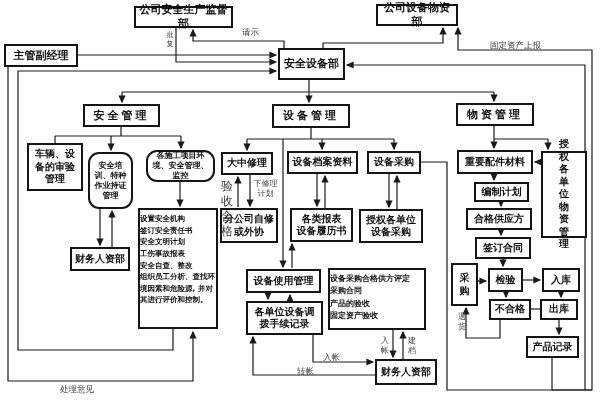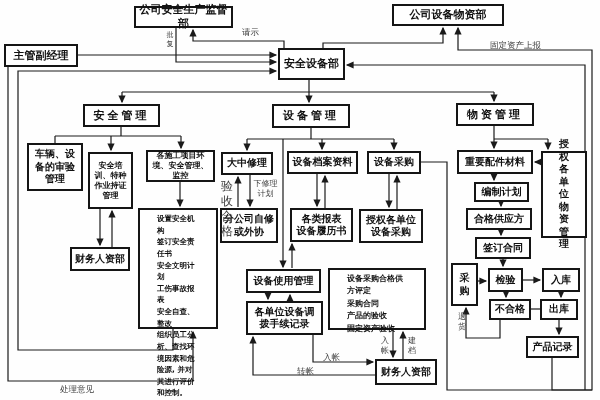--- a/index.html
+++ b/index.html
@@ -9,23 +9,23 @@
   }
   #wires{position:absolute;left:0;top:0;width:600px;height:400px;}
   .node{
     position:absolute;box-sizing:border-box;background:#fff;
     border:2px solid #151515;display:flex;align-items:center;justify-content:center;
     text-align:center;font-weight:bold;font-size:10px;line-height:1.25;
     white-space:pre-line;padding:1px 2px;
   }
   .hdr{font-size:11px;letter-spacing:3px;}
   .big{font-size:11px;}
-  .sm{font-size:8px;}
+  .sm{font-size:8px;border-radius:11px;}
   .list{justify-content:flex-start;align-items:flex-start;text-align:left;
-        font-size:7.5px;line-height:1.55;padding:3px 17px;}
+        font-size:7.5px;line-height:1.55;padding:3px 0;}
   .lbl{
     position:absolute;font-size:8.5px;color:#3c3c3c;white-space:pre-line;
     line-height:1.3;background:transparent;
   }
   .vlbl{line-height:1.25;text-align:center;}
 </style>
 </head>
 <body>
 
 <div id="stage">
@@ -90,21 +90,21 @@
       <path d="M393,330 V357" marker-end="url(#arr)"></path>
       <path d="M403,359 V332" marker-end="url(#arr)"></path>
       <path d="M313,335 V362 H373" marker-end="url(#arr)"></path>
       <path d="M407,385 V375 H253 V337" marker-end="url(#arr)"></path>
       <path d="M292,268 V244" marker-end="url(#arr)"></path>
       <path d="M180,182 V206" marker-end="url(#arr)"></path>
     </g>
   </svg>
 
   <div class="node big" style="left:134px;top:6px;width:99px;height:22px">公司安全生产监督部</div>
-  <div class="node big" style="left:392px;top:4px;width:112px;height:22px">公司设备物资部</div>
+  <div class="node big" style="left:376px;top:4px;width:82px;height:22px">公司设备物资部</div>
   <div class="node big" style="left:4px;top:44px;width:74px;height:23px">主管副经理</div>
   <div class="node big" style="left:278px;top:48px;width:67px;height:32px">安全设备部</div>
 
   <div class="node hdr" style="left:83px;top:104px;width:77px;height:23px">安全管理</div>
   <div class="node hdr" style="left:272px;top:104px;width:78px;height:24px">设备管理</div>
   <div class="node hdr" style="left:456px;top:103px;width:78px;height:23px">物资管理</div>
 
   <div class="node" style="left:27px;top:143px;width:56px;height:48px;text-align:center">车辆、设备的审验管理</div>
   <div class="node sm" style="left:88px;top:152px;width:45px;height:57px">安全培训、特种作业持证管理</div>
   <div class="node sm" style="left:146px;top:150px;width:69px;height:32px">各施工项目环境、安全管理、监控</div>

